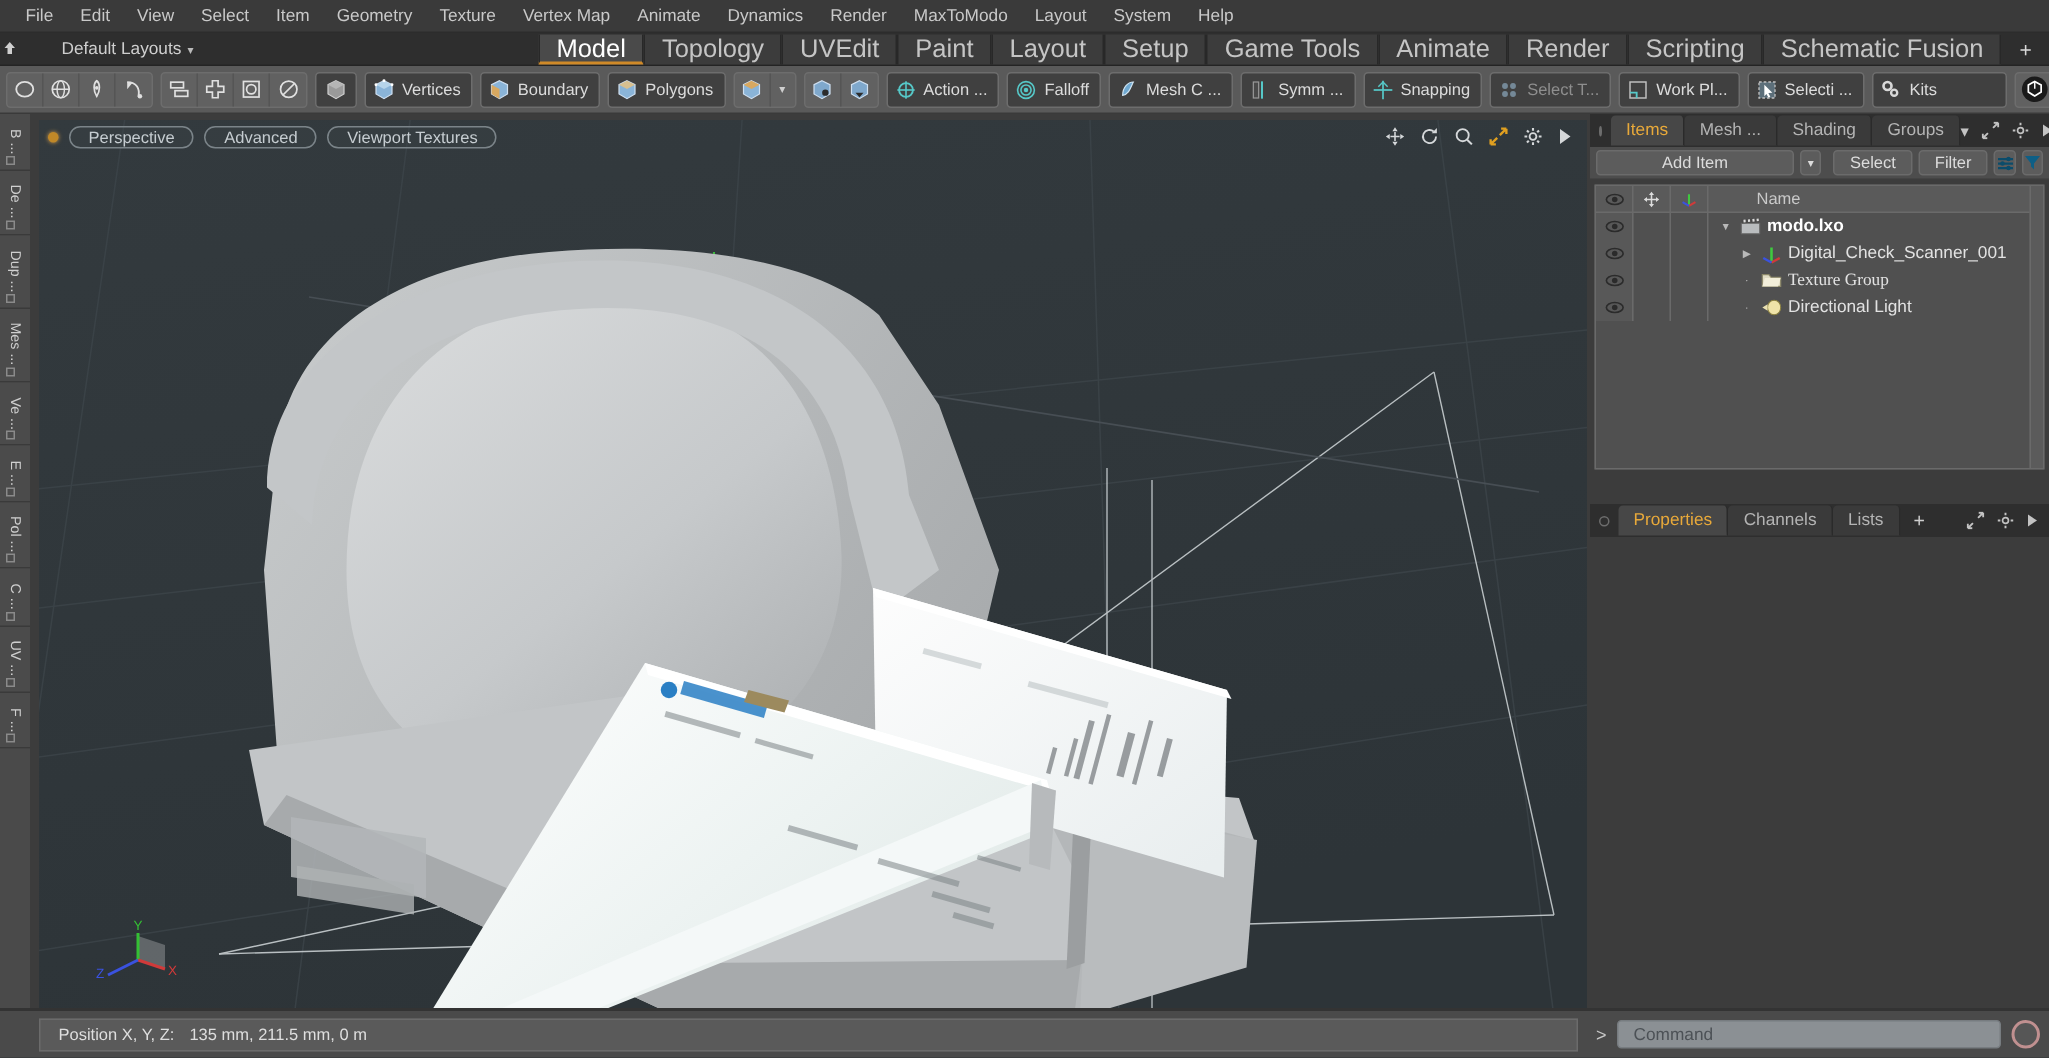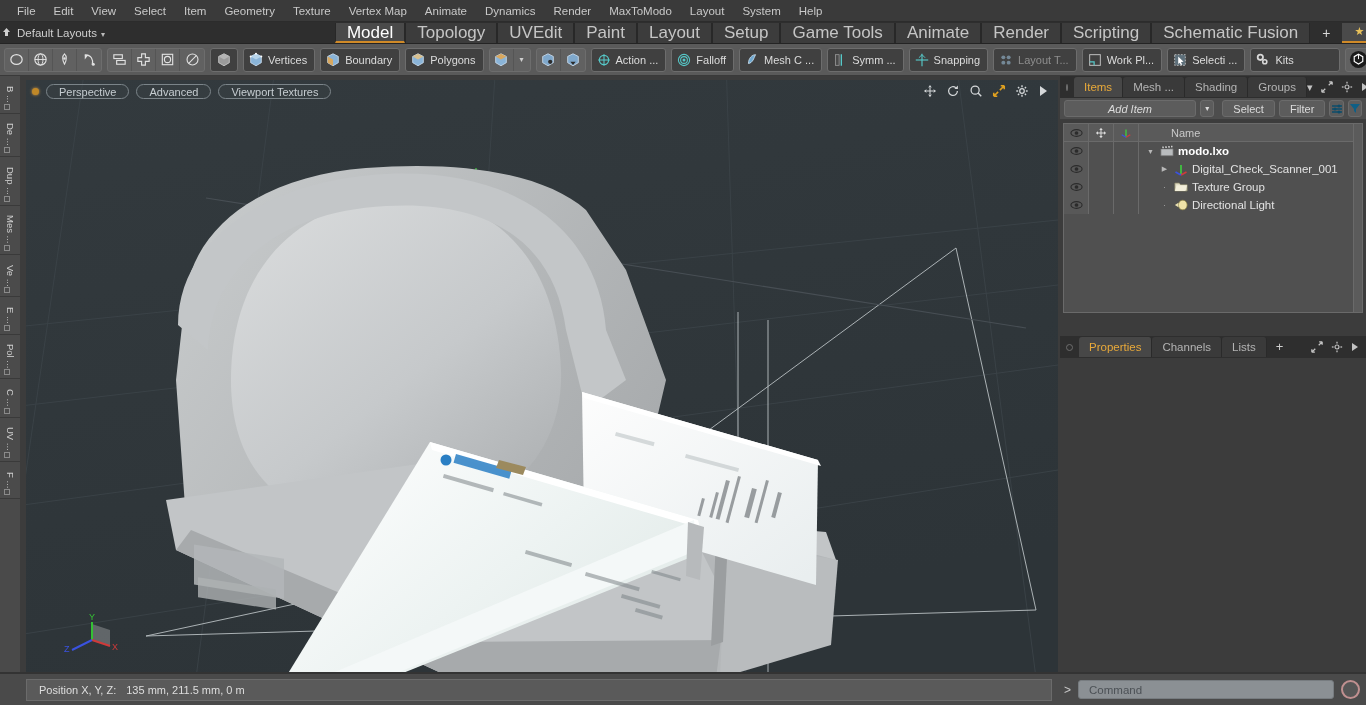--- a/index.html
+++ b/index.html
@@ -19,21 +19,21 @@
     border-bottom:1px solid #2c2c2c;
   }
   .menuitem{ padding:0 9px; height:22px; line-height:22px; color:#c9c9c9; font-size:11.5px; white-space:nowrap; cursor:default;}
 
   
   .layoutbar{
     position:absolute; left:0; top:22px; width:1366px; height:22px;
     background:#2e2e2e; display:flex; align-items:center; border-bottom:1px solid #242424;
   }
   .lb-home{ width:24px; height:20px; display:flex; align-items:center; justify-content:center; color:#bdbdbd;}
-  .lb-layouts{ padding:0 10px 0 4px; height:20px; line-height:20px; color:#cfcfcf; font-size:11.5px; white-space:nowrap;}
+  .lb-layouts{ padding:0 10px 0 4px; height:20px; line-height:20px; color:#cfcfcf; font-size:11.5px; white-space:nowrap;margin-left:24px;}
   .lb-caret{ font-size:8px; margin-left:4px; color:#bbb;}
   .lb-tabs{ display:flex; align-items:center; margin-left:220px; height:22px;}
   .lb-tab{
     padding:0 11px; height:20px; line-height:20px; font-size:17px; color:#c5c5c5;
     background:#3c3c3c; border-left:1px solid #282828; border-right:1px solid #282828;
     white-space:nowrap;
   }
   .lb-tab.active{ background:#4a4a4a; color:#ffffff; border-bottom:2px solid #d08a28; }
   .lb-plus{ padding:0 12px; color:#d8d8d8; font-size:14px; line-height:20px;}
   .lb-right{ margin-left:auto; display:flex; align-items:center; padding-right:6px; }
@@ -365,21 +365,21 @@
         </svg>
       <span>Snapping</span>
     </div>
     <div class="tb-solo dim">
       <svg width="16" height="16" viewBox="0 0 18 18" opacity=".55">
           <circle cx="6" cy="6" r="2.2" fill="#9fc4de"></circle>
           <circle cx="12" cy="6" r="2.2" fill="#9fc4de"></circle>
           <circle cx="6" cy="12" r="2.2" fill="#9fc4de"></circle>
           <circle cx="12" cy="12" r="2.2" fill="#9fc4de"></circle>
         </svg>
-      <span>Layout T...</span>
+      <span>Select T...</span>
     </div>
     <div class="tb-solo">
       <svg width="16" height="16" viewBox="0 0 18 18">
           <rect x="3" y="3" width="12" height="12" fill="none" stroke="#c0c0c0" stroke-width="1.1"></rect>
           <path d="M3 11 h5 v4" fill="none" stroke="#56c8c8" stroke-width="1.4"></path>
         </svg>
       <span>Work Pl...</span>
     </div>
     <div class="tb-solo">
       <svg width="16" height="16" viewBox="0 0 18 18">
@@ -653,21 +653,21 @@
           </span>
         <span>
             <svg width="8" height="10" viewBox="0 0 8 10">
               <path d="M1 1 L7 5 L1 9 Z" fill="#c3c3c3"></path>
             </svg>
           </span>
       </div>
     </div>
 
     <div class="rp-toolrow">
-      <div class="btn" style="flex:0 0 132px;font-style:italic;">Add Item</div>
+      <div class="btn" style="flex:0 0 132px;">Add Item</div>
       <div class="btn sq" style="font-size:8px;">▾</div>
       <div style="flex:1"></div>
       <div class="btn">Select</div>
       <div class="btn">Filter</div>
       <div class="btn sq">
           <svg width="12" height="10" viewBox="0 0 12 10">
             <line x1="1" y1="2" x2="11" y2="2" stroke="#0b4c6b" stroke-width="1.5"></line>
             <line x1="1" y1="5" x2="11" y2="5" stroke="#0b4c6b" stroke-width="1.5"></line>
             <line x1="1" y1="8" x2="11" y2="8" stroke="#0b4c6b" stroke-width="1.5"></line>
             <circle cx="8" cy="2" r="1.5" fill="#0b4c6b"></circle>
@@ -754,21 +754,21 @@
           </div>
           <div class="il-row">
             <div class="il-eye">
               <svg width="13" height="10" viewBox="0 0 14 10">
                 <ellipse cx="7" cy="5" rx="6" ry="3.6" fill="none" stroke="#2b2b2b" stroke-width="1.2"></ellipse>
                 <circle cx="7" cy="5" r="2" fill="#2b2b2b"></circle>
               </svg>
             </div>
             <div class="il-cell"></div>
             <div class="il-cell"></div>
-            <div class="il-label" style="padding-left: 20px;">
+            <div class="il-label" style="padding-left: 20px; font-family: Liberation Serif, serif;">
               <span style="width: 11px; display: inline-block; font-size: 7px; color: rgb(184, 184, 184); text-align: center;">·</span>
               <span style="display: flex; align-items: center;">
                 <svg width="14" height="12" viewBox="0 0 16 13">
                   <path d="M1 2 h5 l1.6 2 H15 v7 H1z" fill="#e0dcc4" stroke="#8a8668" stroke-width=".9"></path>
                   <path d="M3 4.5 h12 l-2 6.5 H1 z" fill="#f2eeda"></path>
                 </svg>
               </span>
               <span>Texture Group</span>
             </div>
           </div>

